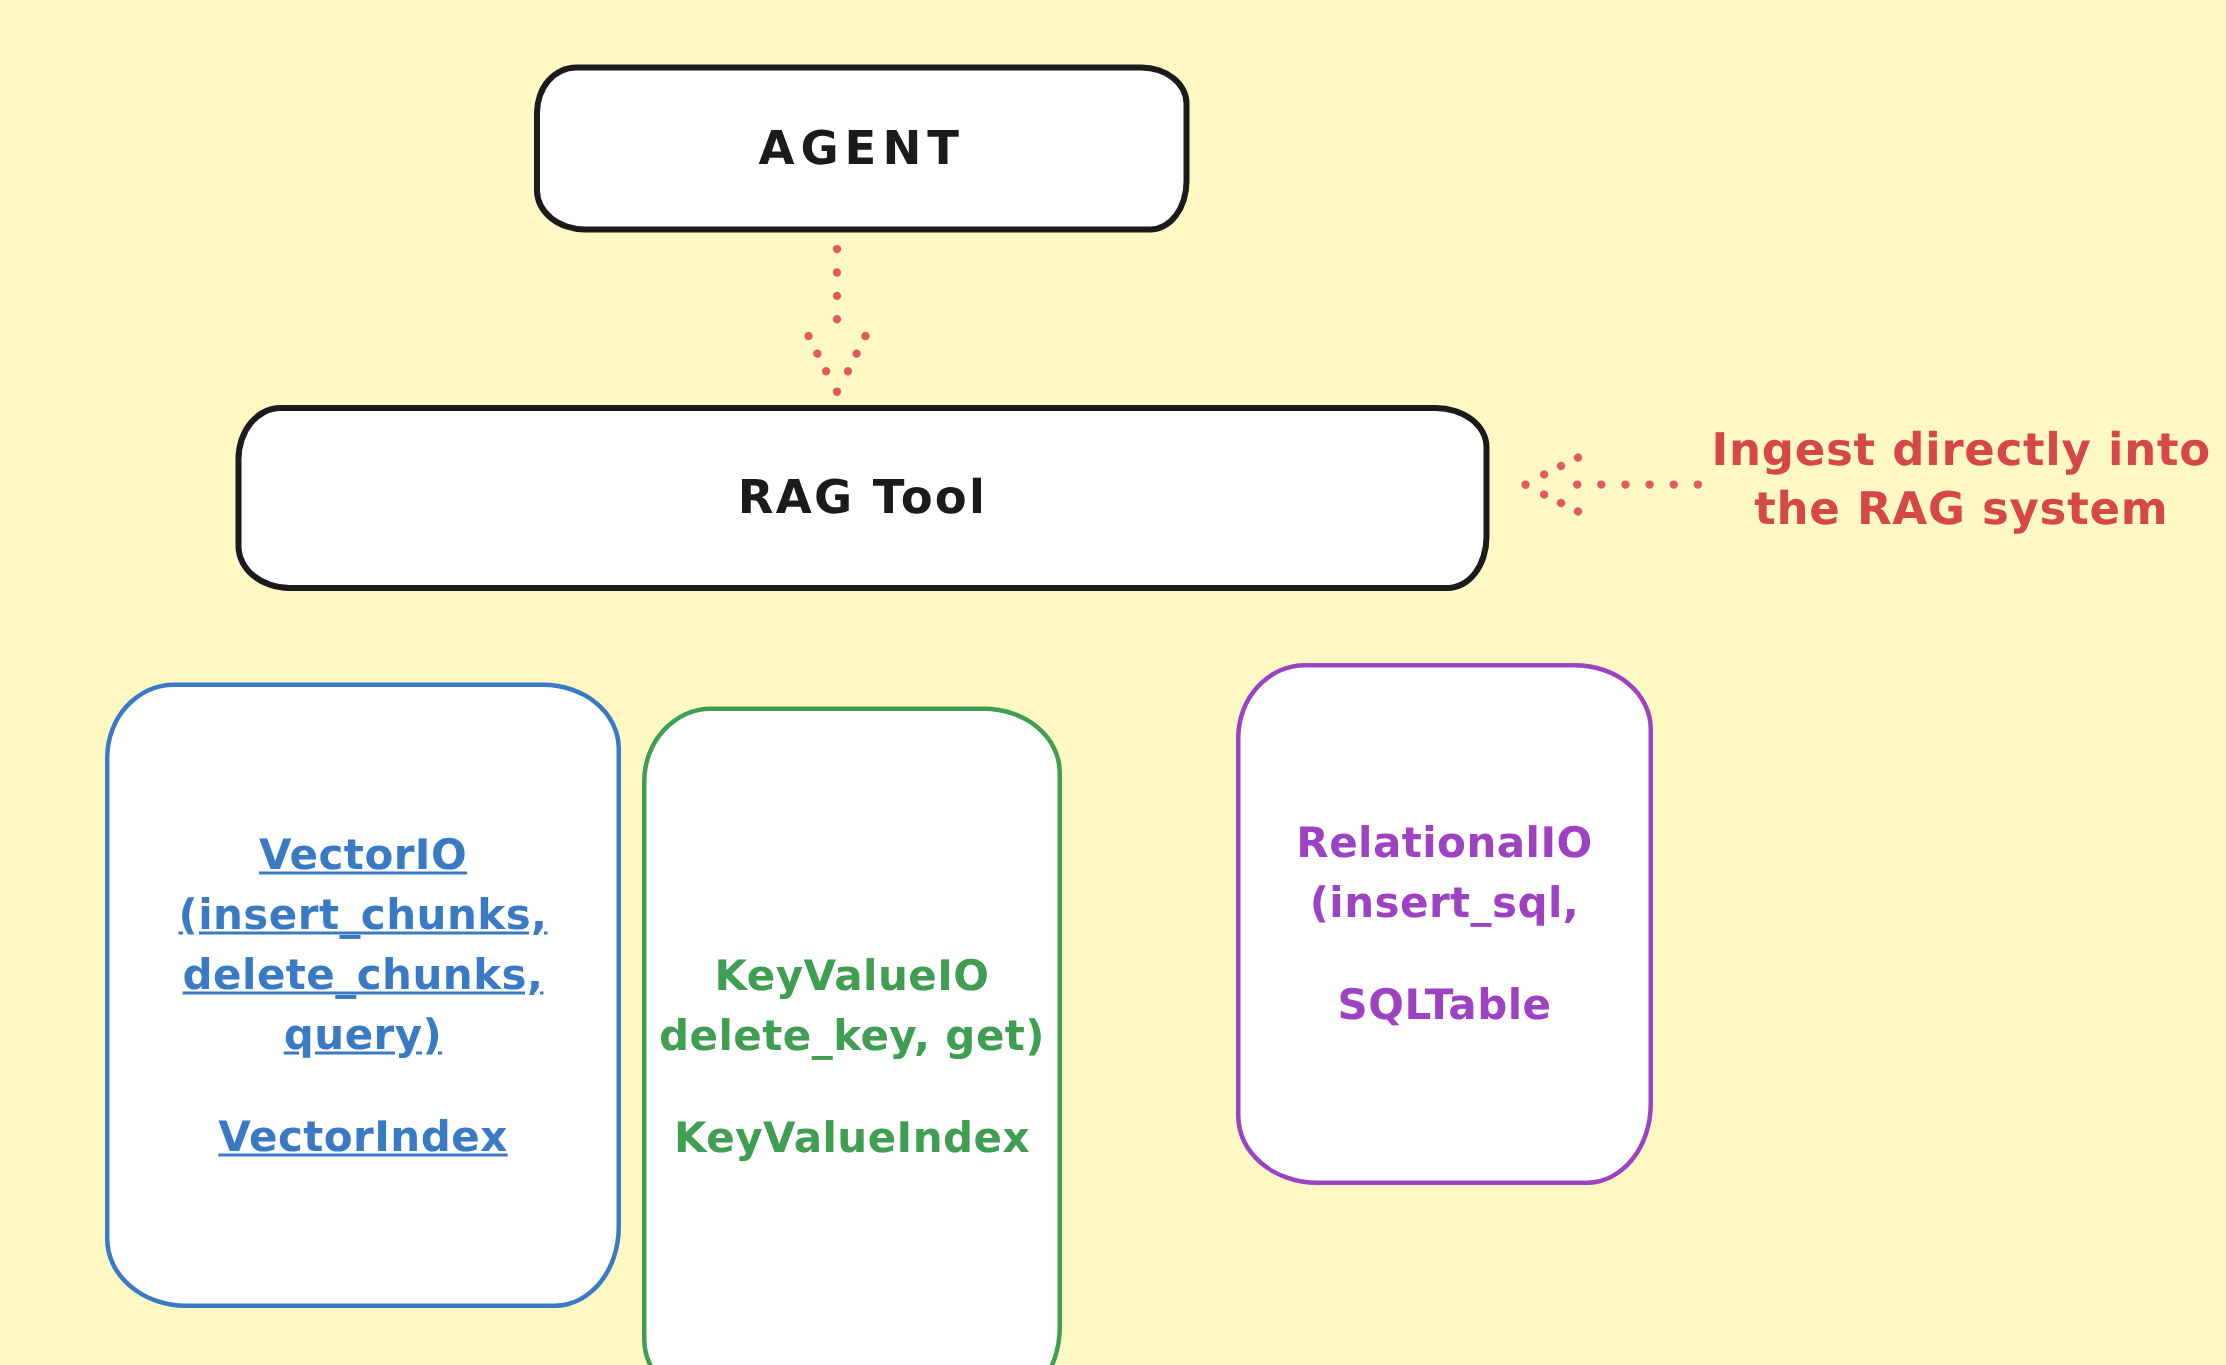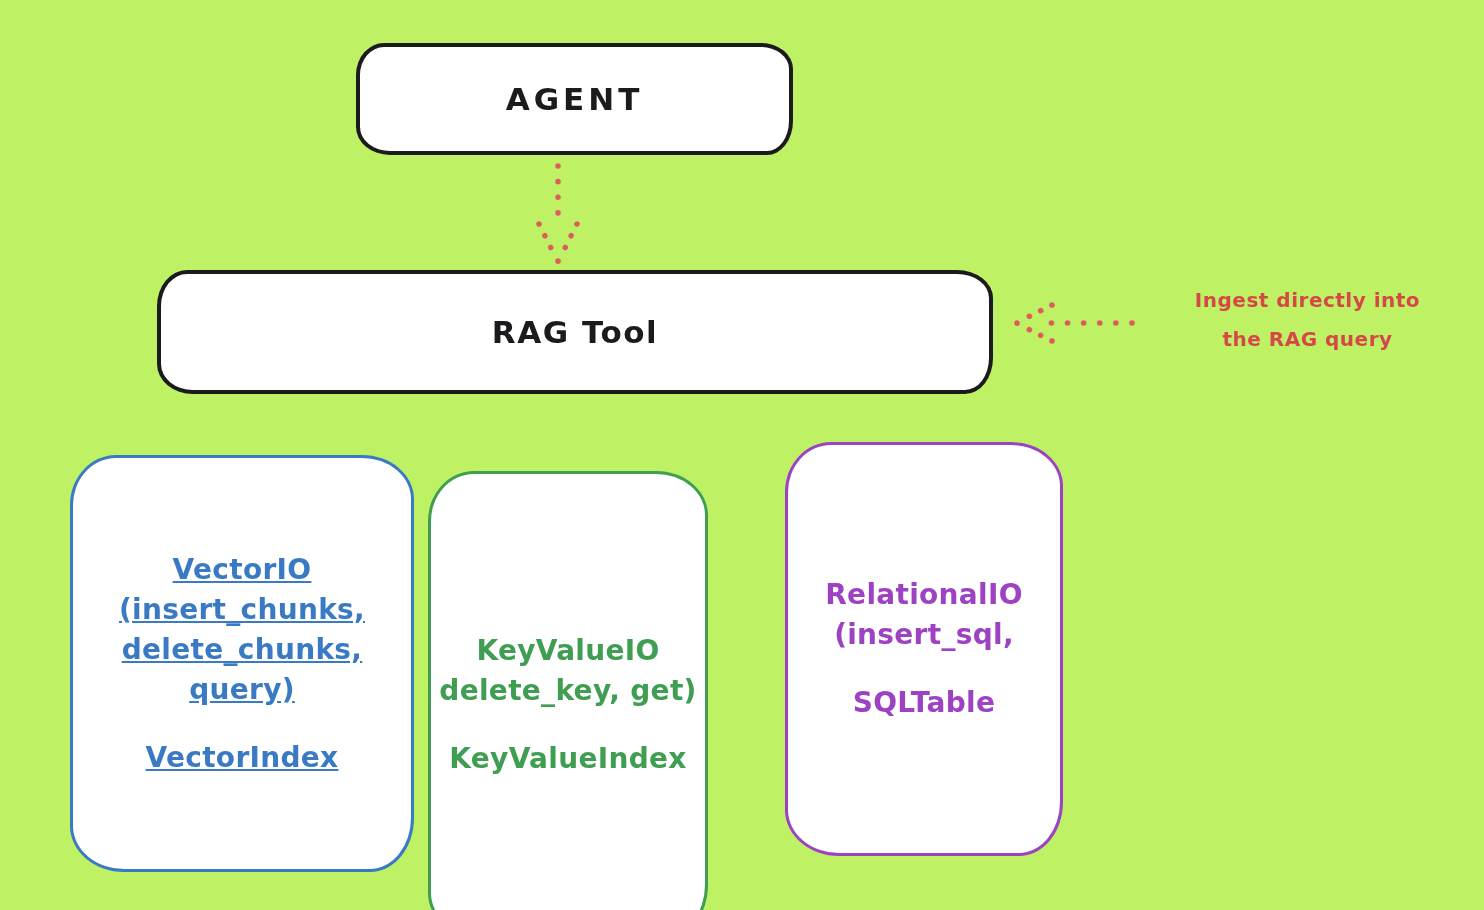--- a/index.html
+++ b/index.html
@@ -5,21 +5,21 @@
   * { margin: 0; padding: 0; box-sizing: border-box; }
   html, body { width: 1484px; height: 910px; }
   body {
     font-family: "DejaVu Sans", sans-serif;
     background: #ffffff;
   }
   .canvas {
     position: relative;
     width: 1484px;
     height: 910px;
-    background: #bef264;
+    background: #fef9c3;
     overflow: hidden;
   }
   
   .node {
     position: absolute;
     border: 3px solid currentColor;
     display: flex;
     flex-direction: column;
     align-items: center;
     justify-content: center;
@@ -42,41 +42,41 @@
     font-weight: 600;
     letter-spacing: 4px;
   }
   .rag-box .title-label { letter-spacing: 1.5px; }
 
   .component-box {
     border-radius: 46px 52px 44px 54px / 50px 44px 54px 46px;
   }
   .vector-box     { left: 70px;  top: 455px; width: 344px; height: 417px; text-decoration: underline; }
   .keyvalue-box   { left: 428px; top: 471px; width: 280px; height: 468px; }
-  .relational-box { left: 785px; top: 442px; width: 278px; height: 414px; }
+  .relational-box { left: 824px; top: 442px; width: 278px; height: 348px; }
 
   .component-text {
     font-size: 28px;
     font-weight: 600;
     line-height: 40px;
     letter-spacing: 0.3px;
   }
   .component-footer {
     font-size: 28px;
     font-weight: 600;
     line-height: 40px;
     letter-spacing: 0.3px;
     margin-top: 28px;
   }
 
   .annotation {
     position: absolute;
     left: 1135px; top: 281px; width: 345px;
     text-align: center;
-    font-size: 20px;
+    font-size: 30px;
     font-weight: 700;
     line-height: 39px;
     letter-spacing: 0.5px;
   }
 
   .arrow { position: absolute; }
   .arrow-down { left: 525px; top: 160px; }
   .arrow-left { left: 1010px; top: 297px; }
 </style>
 </head>
@@ -105,21 +105,21 @@
     <g stroke="currentColor" stroke-width="5.5" stroke-linecap="round" fill="none">
       <path d="M122 26 L28 26" stroke-dasharray="0.1 16"></path>
       <path d="M42 8 L10 24" stroke-dasharray="0.1 12.5"></path>
       <path d="M42 44 L10 28" stroke-dasharray="0.1 12.5"></path>
       <path d="M7 26 L7 26.2"></path>
     </g>
   </svg>
 
   <div class="annotation" style="color: rgb(214, 72, 72);">
     <div>Ingest directly into</div>
-    <div>the RAG query</div>
+    <div>the RAG system</div>
   </div>
 
   <div class="node component-box vector-box" style="color: rgb(58, 122, 197);">
     <div class="component-text">
       <div>VectorIO</div>
       <div>(insert_chunks,</div>
       <div>delete_chunks,</div>
       <div>query)</div>
     </div>
     <div class="component-footer">VectorIndex</div>

